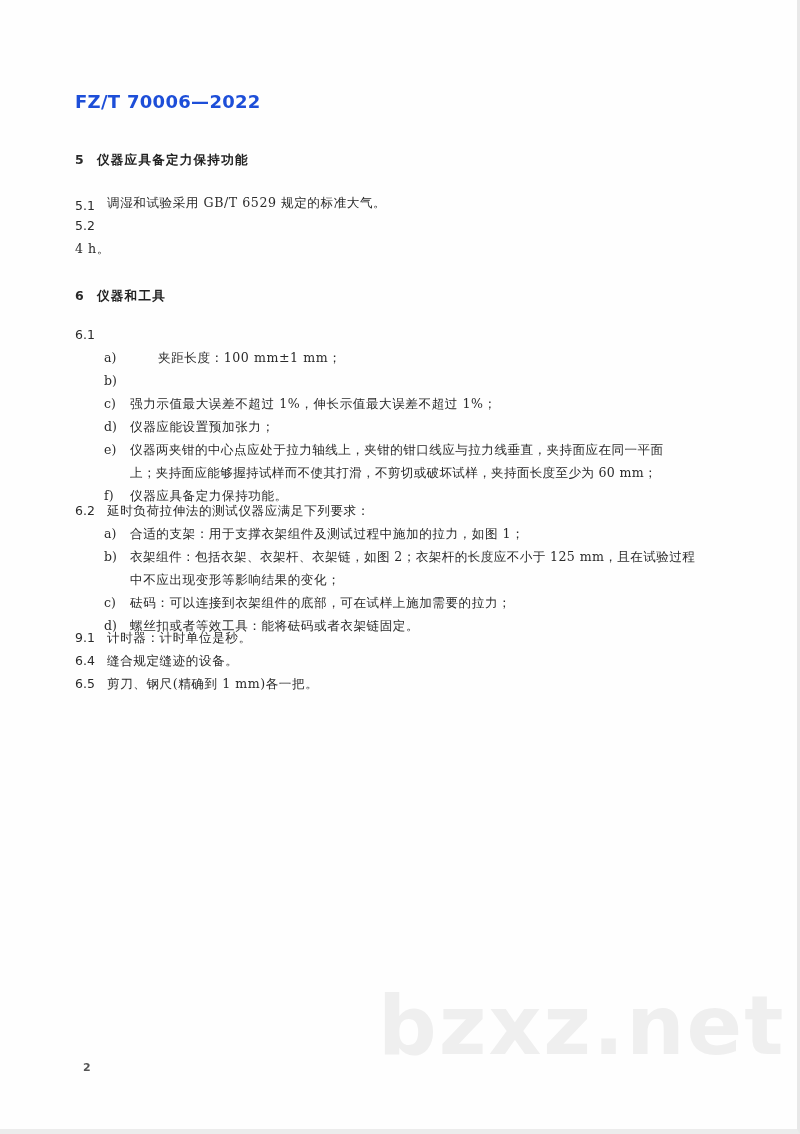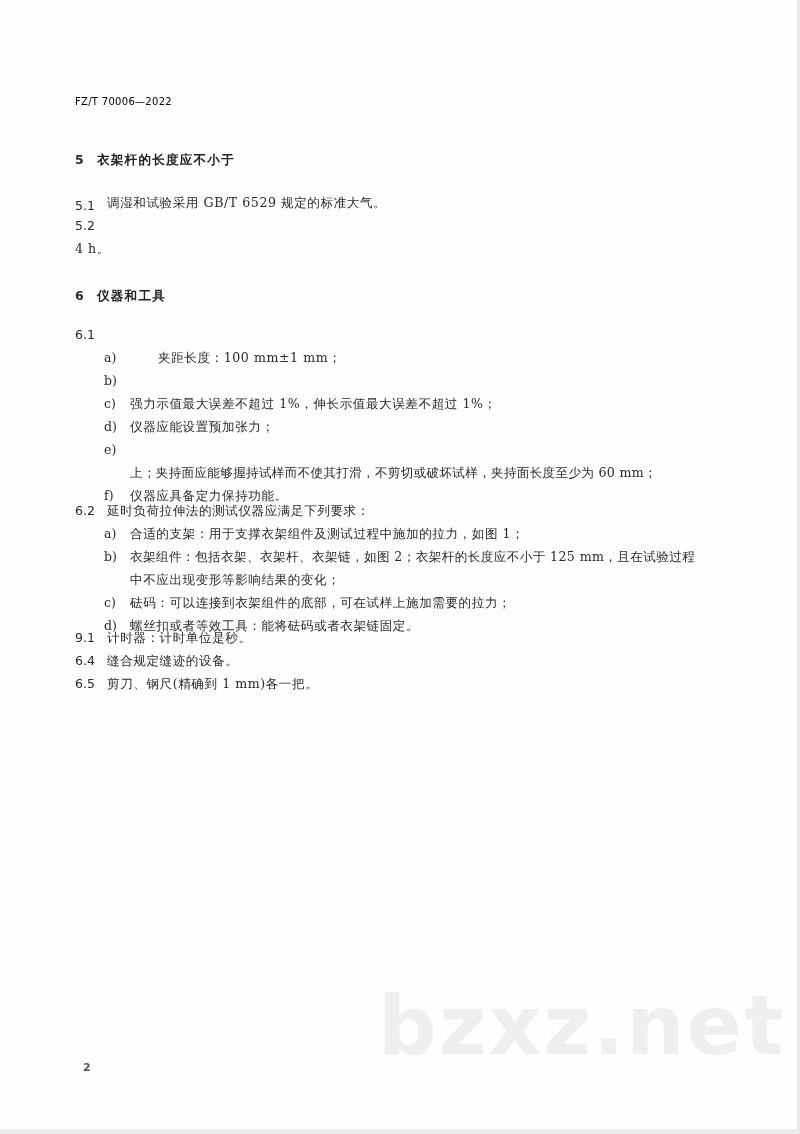--- a/index.html
+++ b/index.html
@@ -26,24 +26,24 @@
   }
   .line {
     position: absolute;
     white-space: nowrap;
     font-size: 12.6px;
     line-height: 16px;
     letter-spacing: 0.6px;
   }
   .std-code {
     font-family: "DejaVu Sans", "Liberation Sans", sans-serif;
-    font-size: 10px;
-    font-weight: normal;
+    font-size: 18px;
+    font-weight: bold;
     letter-spacing: 0.3px;
-    color: #000000;
+    color: #1d4ed8;
   }
   .heading {
     font-family: "DejaVu Sans", "Liberation Sans", sans-serif;
     font-weight: bold;
     font-size: 12.8px;
     color: #222;
   }
   .num {
     position: absolute;
     font-family: "DejaVu Sans", "Liberation Sans", sans-serif;
@@ -88,21 +88,21 @@
   }
 </style>
 </head>
 <body>
 
 <div class="page">
 
   <div class="line std-code" style="left:75px; top:94px;">FZ/T 70006—2022</div>
 
   <div class="num bold heading" style="left:75px; top:152px;">5</div>
-  <div class="txt heading" style="left:97px; top:152px; letter-spacing:1.2px;">衣架杆的长度应不小于</div>
+  <div class="txt heading" style="left:97px; top:152px; letter-spacing:1.2px;">仪器应具备定力保持功能</div>
 
   <div class="num" style="left:75px; top:198px;">5.1</div>
   <div class="txt" style="left:107px; top:195px;">调湿和试验采用 GB/T 6529 规定的标准大气。</div>
 
   <div class="num" style="left:75px; top:218px;">5.2</div>
   <div class="txt" style="left:75px; top:241px;">4 h。</div>
 
   <div class="num bold heading" style="left:75px; top:288px;">6</div>
   <div class="txt heading" style="left:97px; top:288px; letter-spacing:1.2px;">仪器和工具</div>
 
@@ -113,20 +113,21 @@
 
   <div class="label" style="left:104px; top:373px;">b)</div>
 
   <div class="label" style="left:104px; top:396px;">c)</div>
   <div class="txt" style="left:130px; top:396px;">强力示值最大误差不超过 1%，伸长示值最大误差不超过 1%；</div>
 
   <div class="label" style="left:104px; top:419px;">d)</div>
   <div class="txt" style="left:130px; top:419px;">仪器应能设置预加张力；</div>
 
   <div class="label" style="left:104px; top:442px;">e)</div>
+  <div class="txt" style="left:130px; top:442px; letter-spacing:0.42px;">仪器两夹钳的中心点应处于拉力轴线上，夹钳的钳口线应与拉力线垂直，夹持面应在同一平面</div>
   <div class="txt" style="left:130px; top:465px; letter-spacing:0.3px;">上；夹持面应能够握持试样而不使其打滑，不剪切或破坏试样，夹持面长度至少为 60 mm；</div>
 
   <div class="label" style="left:104px; top:488px;">f)</div>
   <div class="txt" style="left:130px; top:488px;">仪器应具备定力保持功能。</div>
 
   <div class="num" style="left:75px; top:503px;">6.2</div>
   <div class="txt" style="left:107px; top:503px;">延时负荷拉伸法的测试仪器应满足下列要求：</div>
 
   <div class="label" style="left:104px; top:526px;">a)</div>
   <div class="txt" style="left:130px; top:526px;">合适的支架：用于支撑衣架组件及测试过程中施加的拉力，如图 1；</div>

